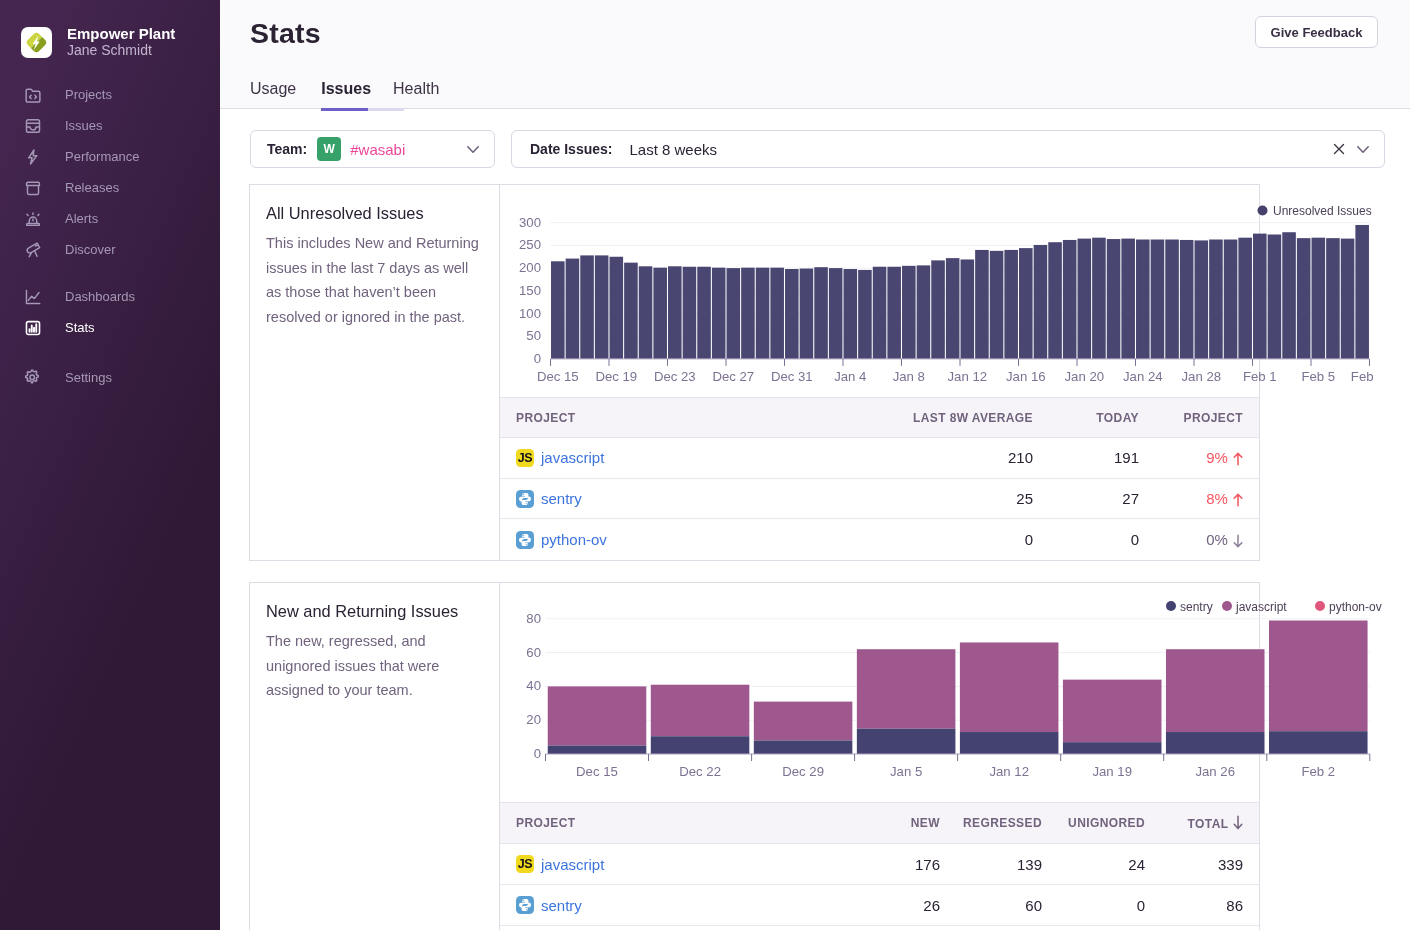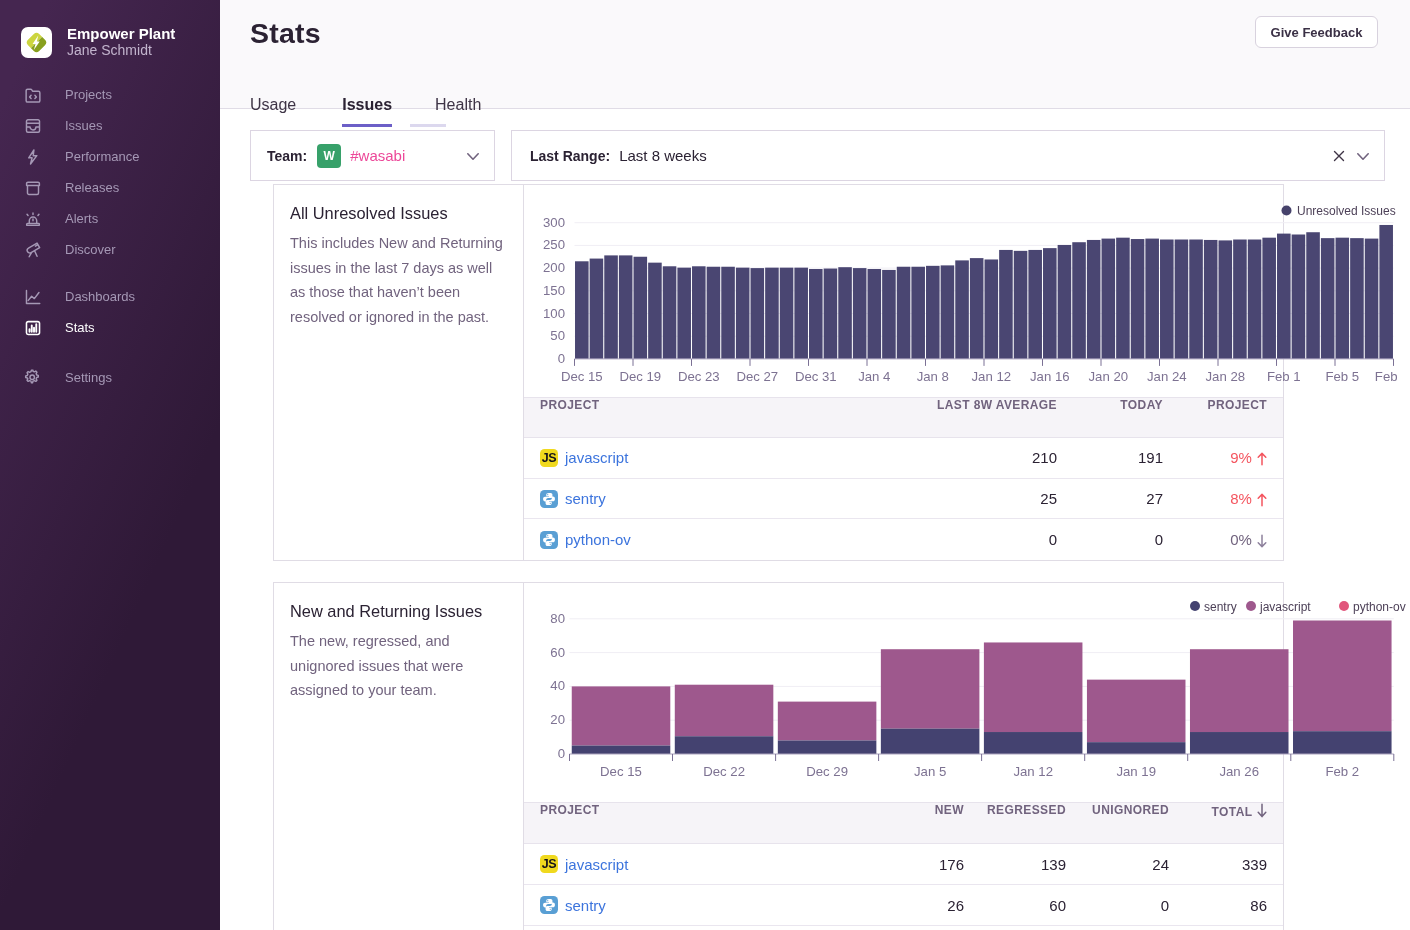--- a/index.html
+++ b/index.html
@@ -15,49 +15,49 @@
 .nav-ico { width:18px; height:18px; margin-left:24px; display:flex; align-items:center; justify-content:center; }
 .nav-item span + span { margin-left:23px; }
 .nav-item.active { color:#fff; }
 .nav-gap { height:16px; }
 .nav-gap2 { height:19px; }
 
 .header { position:absolute; left:220px; top:0; width:1190px; height:109px; background:#faf9fb; border-bottom:1px solid #e0dce6; }
 h1 { position:absolute; left:30px; top:16.9px; font-size:28.5px; color:#2b2233; letter-spacing:0.2px; }
 .feedback { position:absolute; right:32px; top:16px; width:123px; height:32px; background:#fff; border:1px solid #d8d2de;
   border-radius:6px; font-size:13px; font-weight:bold; color:#3a3045; display:flex; align-items:center; justify-content:center; }
-.tabs { position:absolute; left:30px; top:96px; display:flex; font-size:16px; color:#3e3446;gap:21px; }
+.tabs { position:absolute; left:30px; top:80px; display:flex; font-size:16px; color:#3e3446; }
 .tab { margin-right:25px; padding-bottom:10px; }
 .tab.active { border-bottom:3.5px solid #6c5fc7; color:#2b2233; font-weight:bold; margin-right:22px; }
 .tab.active + .tab { position:relative; }
 .tab.active + .tab::before { content:''; position:absolute; left:-25px; bottom:0; width:36px; height:3.5px; background:#dcd8ee; }
 
 .filters { position:absolute; left:250px; top:130px; display:flex; }
-.fbox { height:51px; border:1px solid #dcd5e2; border-radius:0; background:#fff; display:flex; align-items:center; }
+.fbox { height:38px; border:1px solid #dcd5e2; border-radius:6px; background:#fff; display:flex; align-items:center; }
 .fbox .lbl { font-weight:bold; font-size:14px; color:#2b2233; }
 .team-box { width:245px; padding-left:16px; }
 .date-box { width:874px; margin-left:16px; padding-left:18px; }
 .wbadge { width:24px; height:24px; background:#37a16a; color:#fff; border-radius:4px; font-size:12px; font-weight:bold;
   display:flex; align-items:center; justify-content:center; margin-left:10px; }
 .team-val { font-size:15px; color:#ec4899; margin-left:9px; }
 .team-chev { margin-left:auto; margin-right:14px; display:flex; }
-.date-val { font-size:15px; color:#2b2233; margin-left:9px; }
+.date-val { font-size:15px; color:#2b2233; margin-left:17px; }
 .date-icons { margin-left:auto; margin-right:14px; display:flex; align-items:center; }
 .date-icons .x { display:flex; margin-right:11px; }
 
-.panel { position:absolute; left:249px; width:1011px; border:1px solid #e0dce5; border-radius:0; background:#fff; display:flex;margin-left:24px; }
+.panel { position:absolute; left:249px; width:1011px; border:1px solid #e0dce5; border-radius:0; background:#fff; display:flex; }
 #panel1 { top:184px; height:377px; }
 #panel2 { top:582px; height:380px; border-bottom:none; border-bottom-left-radius:0; border-bottom-right-radius:0; }
 .pleft { width:250px; border-right:1px solid #e0dce5; padding:19px 16px 0 16px; flex-shrink:0; }
 .ptitle { font-size:16.4px; color:#2b2233; margin-bottom:8px; }
 .pdesc { font-size:14.5px; line-height:24.5px; color:#71637e; }
 .pright { flex:1; min-width:0; }
 .pright svg { display:block; }
 .thead { height:41px; background:#f6f4f8; border-top:1px solid #e7e3ec; border-bottom:1px solid #e7e3ec;
-  display:flex; align-items:flex-start; font-size:12px; font-weight:bold; color:#71637e; letter-spacing:0.4px; }
+  display:flex; align-items:center; font-size:12px; font-weight:bold; color:#71637e; letter-spacing:0.4px; }
 .trow { height:40.7px; border-bottom:1px solid #eae6ef; display:flex; align-items:center; font-size:15px; color:#2b2233; }
 .trow:last-child { border-bottom:none; }
 .c-proj { padding-left:16px; flex:1; display:flex; align-items:center; }
 .proj-ico { width:18px; height:18px; display:flex; align-items:center; justify-content:center; border-radius:4.5px; flex-shrink:0; }
 .proj-ico.js { background:#f0d91e; color:#15141a; font-size:12.5px; font-weight:bold; letter-spacing:-0.3px; }
 .proj-link { color:#3c74dd; margin-left:7px; }
 .num { text-align:right; }
 .red { color:#f4555f; }
 .gray { color:#71637e; }
 .pright svg.arr-svg { display:inline-block; vertical-align:-2.5px; margin-left:1px; }
@@ -189,21 +189,21 @@
       <span class="lbl">Team:</span>
       <span class="wbadge">W</span>
       <span class="team-val">#wasabi</span>
       <span class="team-chev">
         <svg width="14" height="14" viewBox="0 0 14 14" fill="none" stroke="#71637e" stroke-width="1.6" stroke-linecap="round" stroke-linejoin="round">
           <path d="M1.8 4.8 7 10.2 12.2 4.8"></path>
         </svg>
       </span>
     </div>
   <div class="fbox date-box">
-      <span class="lbl">Last Range:</span>
+      <span class="lbl">Date Issues:</span>
       <span class="date-val">Last 8 weeks</span>
       <span class="date-icons">
         <span class="x">
           <svg width="12" height="12" viewBox="0 0 12 12" fill="none" stroke="#3e3446" stroke-width="1.4" stroke-linecap="round">
             <path d="M1.5 1.5 10.5 10.5 M10.5 1.5 1.5 10.5"></path>
           </svg>
         </span>
         <svg width="14" height="14" viewBox="0 0 14 14" fill="none" stroke="#71637e" stroke-width="1.6" stroke-linecap="round" stroke-linejoin="round">
           <path d="M1.8 4.8 7 10.2 12.2 4.8"></path>
         </svg>

